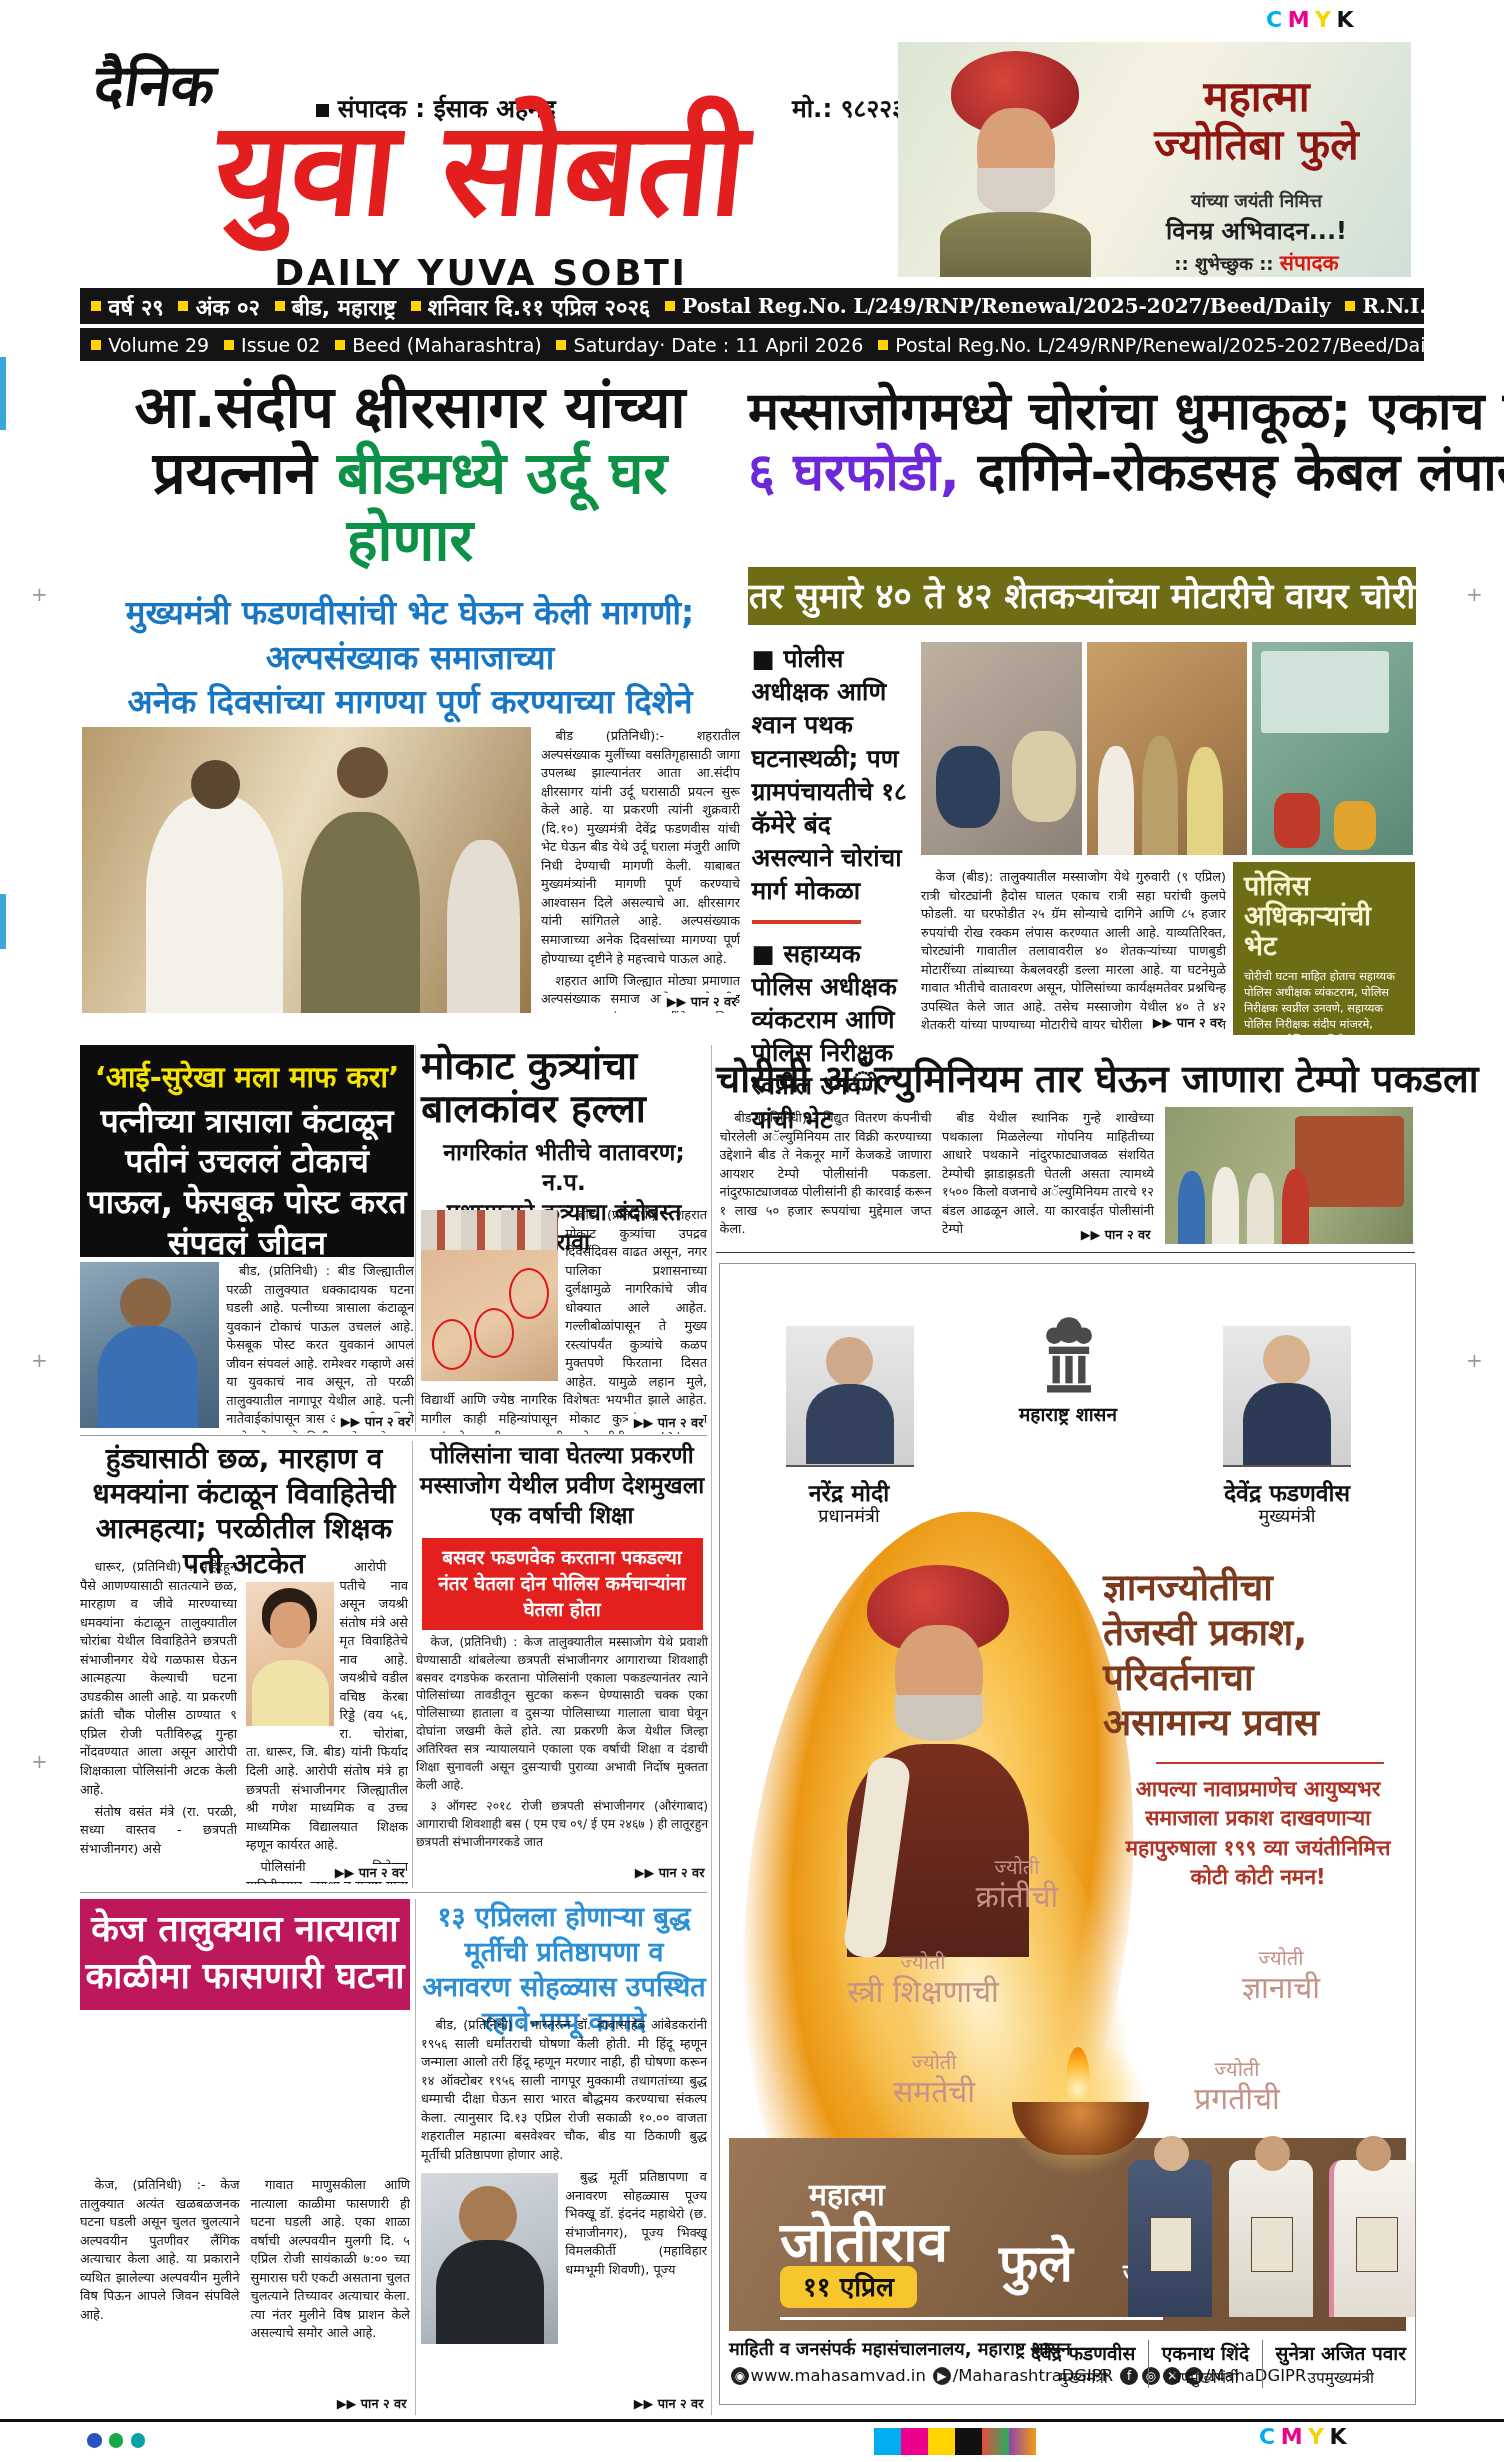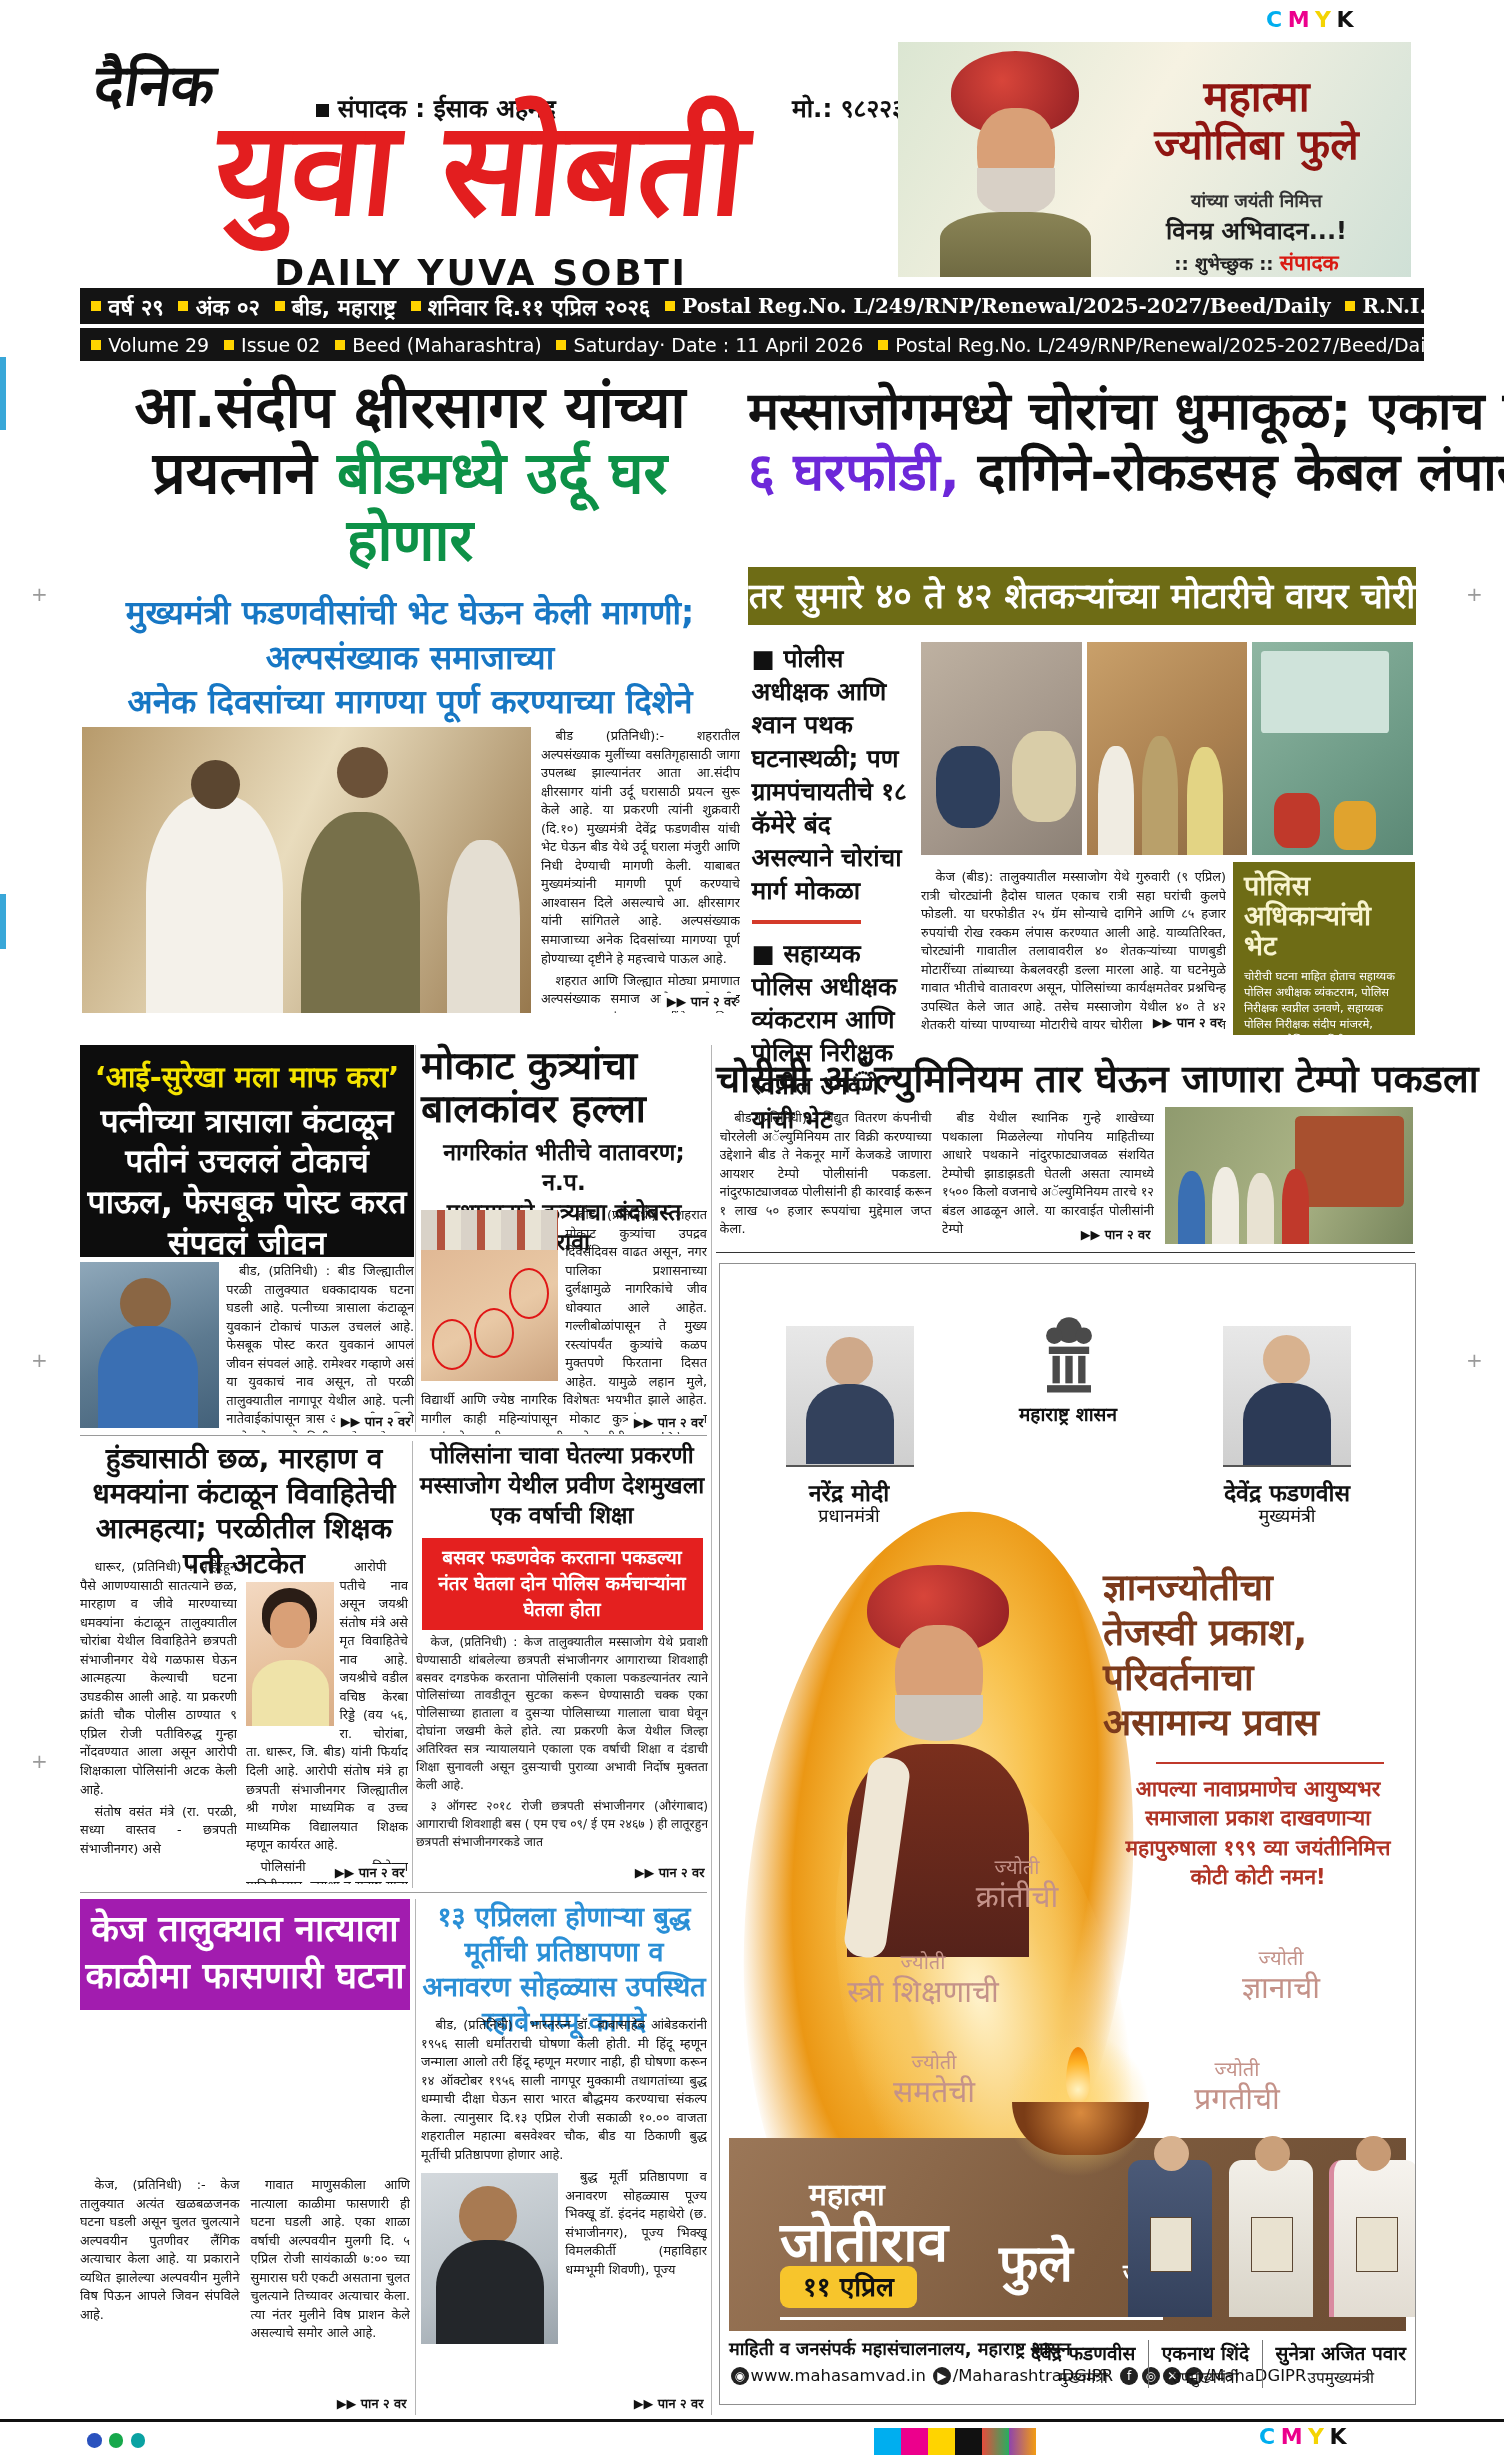--- a/index.html
+++ b/index.html
@@ -103,21 +103,21 @@
   .dw .photo{float:left;width:88px;height:144px;margin:24px 5.5px 1.8px 0;
              background:linear-gradient(160deg,#f3d9c2,#e6bf9a 60%,#d8ad87);}
   
   .bt{left:416px;top:1441px;width:292px;height:447px;}
   .bt .hl{position:absolute;top:0;width:100%;text-align:center;font-size:23px;font-weight:bold;line-height:1.3;}
   .bt .redbox{position:absolute;left:5.5px;top:97px;width:281px;box-sizing:border-box;background:#e4201f;color:#fff;
               font-size:19px;font-weight:bold;text-align:center;line-height:1.35;padding:7.3px 5.5px;}
   .bt .bodyarea{position:absolute;left:0;top:193px;width:100%;height:250px;overflow:hidden;font-size:12.3px;}
   
   .kj{left:80px;top:1899px;width:330px;height:516px;}
-  .kj .blkhl{position:absolute;top:0;width:100%;height:111px;background:#a21caf;color:#fff;text-align:center;
+  .kj .blkhl{position:absolute;top:0;width:100%;height:111px;background:#be185d;color:#fff;text-align:center;
              font-size:36px;font-weight:bold;line-height:1.3;padding-top:7.3px;box-sizing:border-box;}
   .kj .gry{position:absolute;top:117px;width:100%;height:153px;background:#e4e1da;color:#111;text-align:center;
            font-size:29px;font-weight:bold;line-height:1.35;padding-top:9px;box-sizing:border-box;}
   .kj .bodyarea{position:absolute;top:277px;width:100%;height:239px;overflow:hidden;column-count:2;column-gap:11px;}
   
   .bu{left:421px;top:1899px;width:286px;height:516px;}
   .bu .hl{position:absolute;top:0;width:100%;text-align:center;color:#2a8fd6;font-size:27px;font-weight:bold;line-height:1.3;}
   .bu .bodyarea{position:absolute;top:117px;width:100%;height:399px;overflow:hidden;}
   .bu .photo{float:left;width:137px;height:171px;margin:5.5px 7.3px 1.8px 0;
              background:linear-gradient(160deg,#d4d9dd,#b9c1c7 60%,#9aa3ab);}

